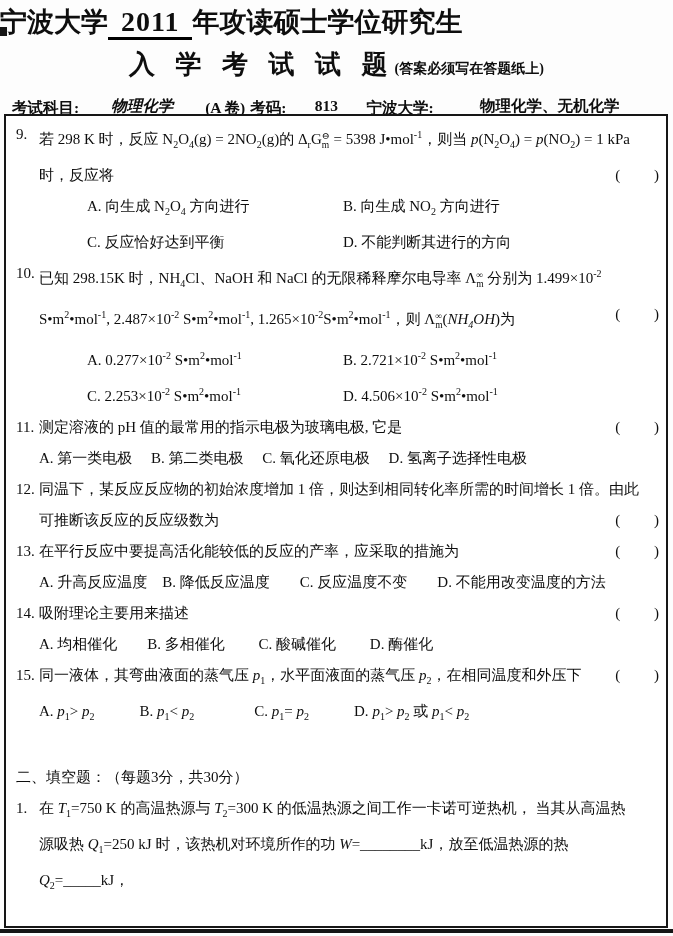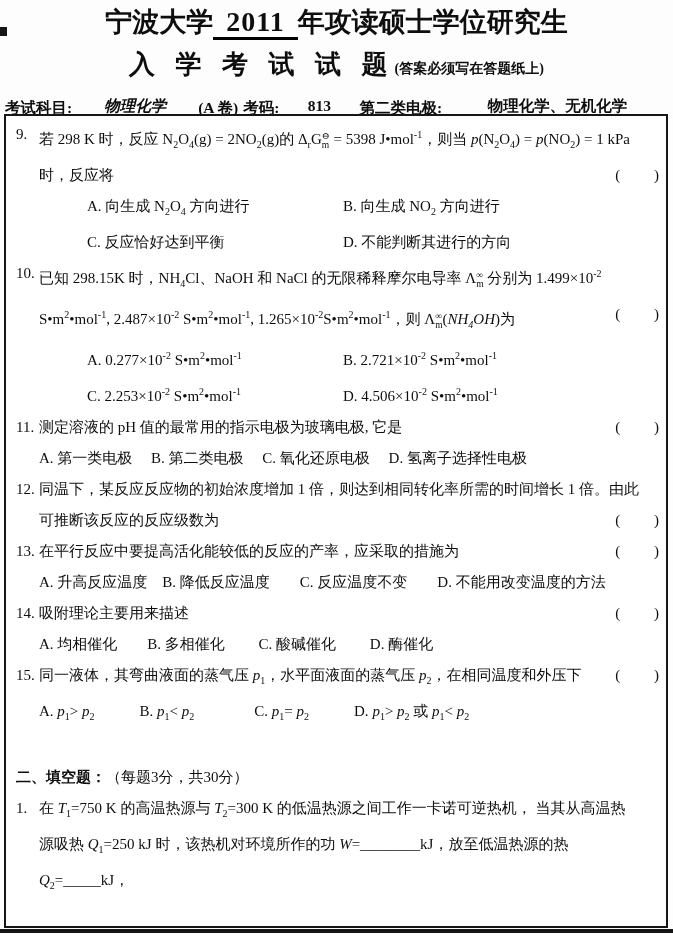--- a/index.html
+++ b/index.html
@@ -6,64 +6,64 @@
   html,body { width:673px; height:936px; }
   body {
     background:#fdfdfd;
     color:#0e0e0e;
     font-family:"Liberation Serif","DejaVu Serif",serif;
     font-size:15px;
     position:relative;
     overflow:hidden;
   }
   .artifact { position:absolute; left:0; top:27px; width:7px; height:9px; background:#161616; }
-  .title1 { text-align:center; margin-top:5px; font-size:27px; font-weight:bold; line-height:34px; white-space:nowrap; }
+  .title1 { margin-top:5px; font-size:27px; font-weight:bold; line-height:34px; white-space:nowrap; }
   .title1 .year { display:inline-block; font-size:28px; padding:0 13px; border-bottom:3px solid #000; line-height:31px; letter-spacing:1px; }
   .title2 { text-align:center; margin-top:8px; font-size:26px; font-weight:bold; line-height:34px; white-space:nowrap; }
   .title2 .t2main { letter-spacing:7px; }
   .title2 .t2note { font-size:14px; letter-spacing:0; }
-  .meta { display:flex; align-items:flex-end; font-weight:bold; font-size:15.5px; margin-top:9px; padding:0 5px; line-height:22px; white-space:nowrap; }
+  .meta { display:flex; align-items:flex-end; font-weight:bold; font-size:15.5px; margin-top:9px; padding:0 12px; line-height:22px; white-space:nowrap; }
   .meta > * + * { margin-left:5px; }
   .mval { border-bottom:2px solid #000; text-align:center; }
   .w1 { width:116px;font-style:italic; }
   .w2 { width:70px; }
   .w3 { flex:1; max-width:236px; }
   .exam-box { position:absolute; left:4px; top:114px; width:664px; height:814px; border:2px solid #161616; padding:3px 4px 0 5px; background:#fff; }
   .question { display:flex; }
   .qnum { width:28px; flex-shrink:0; padding-left:5px; line-height:31px; }
   .qbody { flex:1; min-width:0; }
   .qline { display:flex; line-height:31px; }
   .qtext { flex:1; }
   .bracket { flex-shrink:0; white-space:pre; padding-right:3px; }
   .c1 { display:inline-block; min-width:256px;margin-left:48px; }
   sub { font-size:10px; }
   sup { font-size:10px; }
   .ss { display:inline-block; font-size:9.5px; line-height:9px; vertical-align:-4px; text-align:left; }
   .s2head { margin-top:30px; line-height:31px; padding-left:5px; }
-  .s2bold { font-weight:bold;margin-top:24px; }
+  .s2bold { font-weight:normal;margin-top:24px; }
   .bottom-strip { position:absolute; left:0; top:929px; width:673px; height:4px; background:#151515; }
 </style>
 </head>
 <body>
 
 <div class="page">
 
   <div class="artifact"></div>
 
   <div class="title1"><span>宁波大学</span><span class="year">2011</span><span>年攻读硕士学位研究生</span></div>
 
   <div class="title2"><span class="t2main">入 学 考 试 试 题</span><span class="t2note">(答案必须写在答题纸上)</span></div>
 
   <div class="meta">
     <span class="mlabel">考试科目:</span>
     <span class="mval w1">物理化学</span>
     <span class="mlabel">(A 卷)</span>
     <span class="mlabel">考码:</span>
     <span class="mval w2">813</span>
-    <span class="mlabel">第二类电极:</span>
+    <span class="mlabel">宁波大学:</span>
     <span class="mval w3">物理化学、无机化学</span>
   </div>
 
   <div class="exam-box">
     <div>
         <div class="question">
           <div class="qnum">9.</div>
           <div class="qbody">
             <div class="qline">
               <span class="qtext">若 298 K 时，反应 N<sub>2</sub>O<sub>4</sub>(g) = 2NO<sub>2</sub>(g)的 Δ<sub>r</sub>G<span class="ss">⊖<br>m</span> = 5398 J•mol<sup>-1</sup>，则当 <i>p</i>(N<sub>2</sub>O<sub>4</sub>) = <i>p</i>(NO<sub>2</sub>) = 1 kPa</span>

